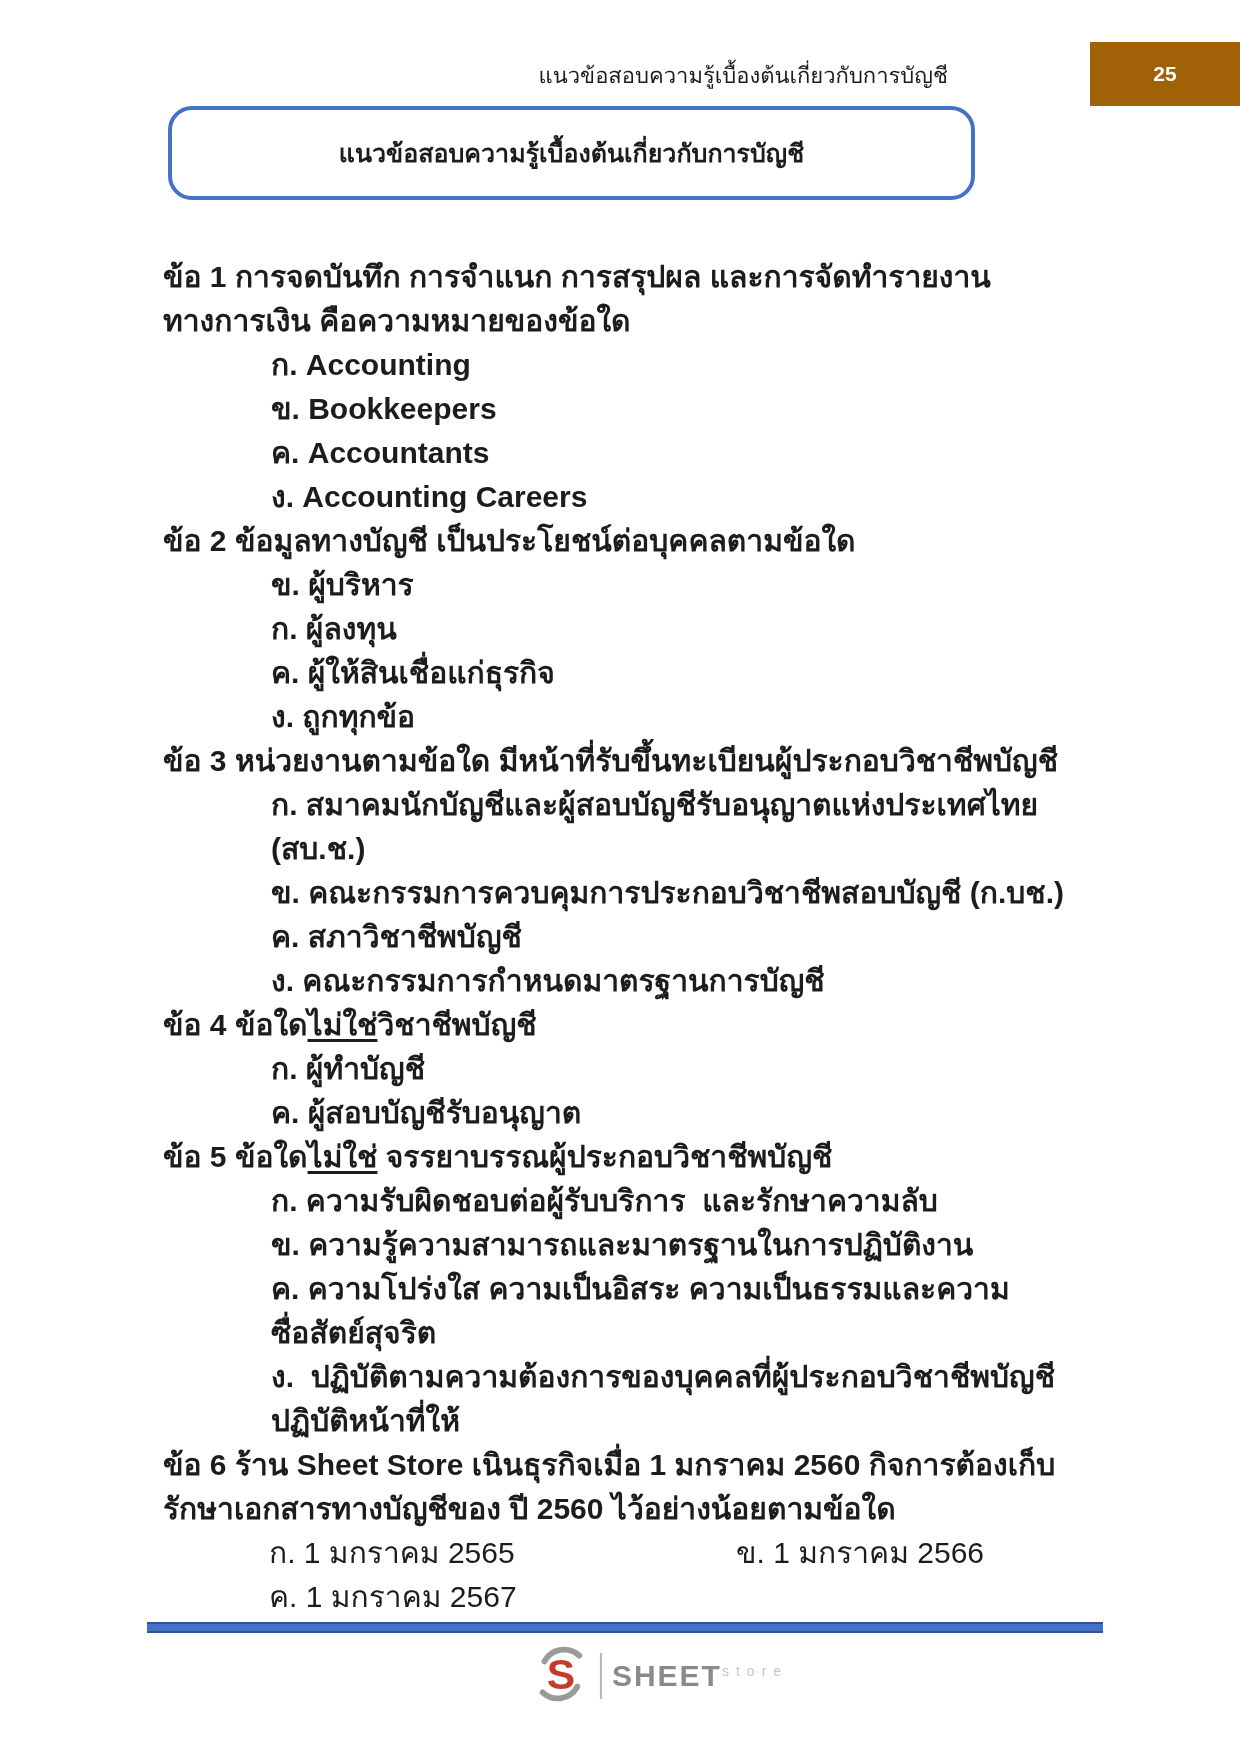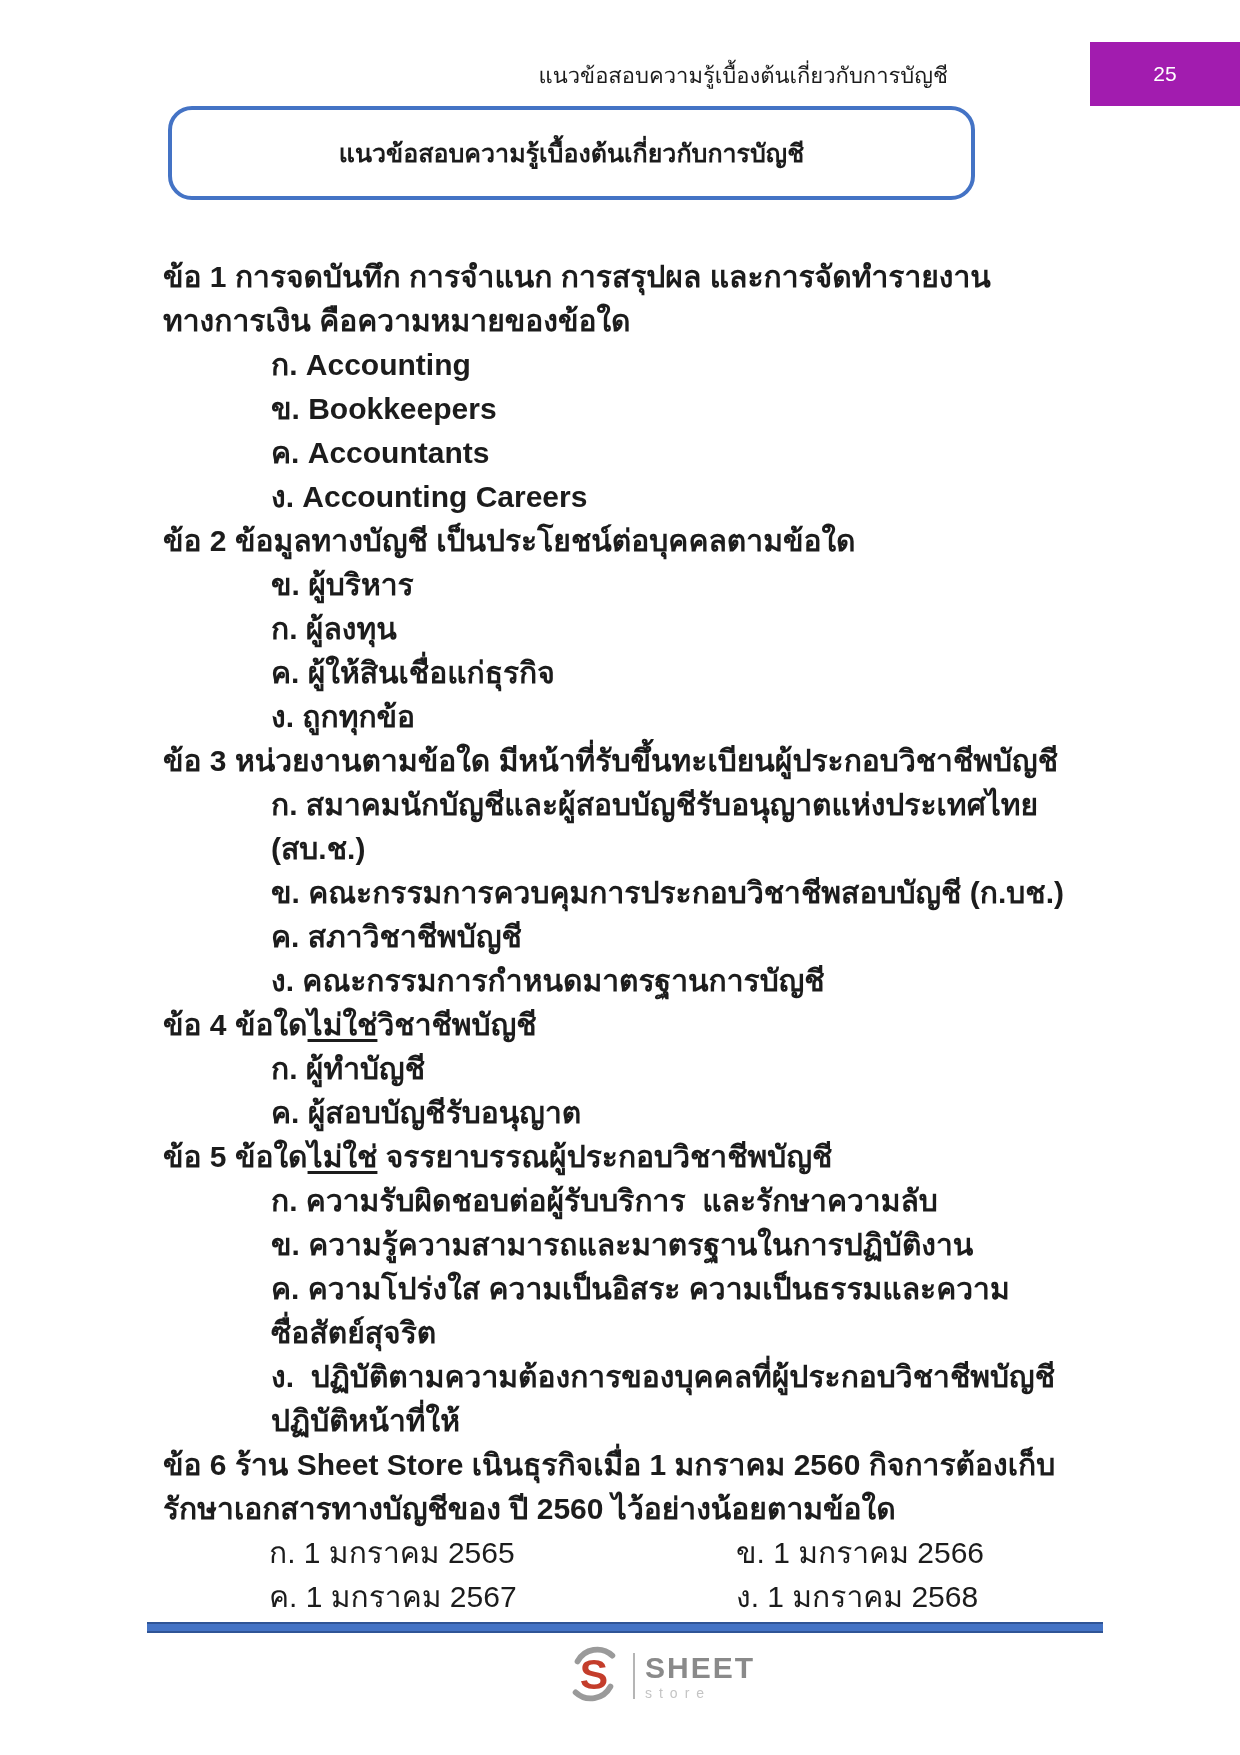--- a/index.html
+++ b/index.html
@@ -12,23 +12,24 @@
     overflow:hidden;
   }
   
   .hdr-title {
     position:absolute; top:58px; right:292px;
     font-size:22px; color:#1c1c1c;
   }
   .page-num-box {
     position:absolute; top:42px; right:0;
     width:150px; height:64px;
-    background:#a21caf; color:#ffffff;
+    background:#a16207; color:#ffffff;
     display:flex; align-items:center; justify-content:center;
     font-size:21px;
+    font-weight:bold;
   }
   
   .title-box {
     position:absolute; left:168px; top:106px;
     width:799px; height:86px;
     border:4px solid #4473C5;
     border-radius:24px;
     display:flex; align-items:center; justify-content:center;
     font-size:25px; font-weight:bold;
     background:#ffffff;
@@ -55,21 +56,21 @@
     background:#4473C5;
     border-top:2px solid #2F5496;
     border-bottom:2px solid #2F5496;
   }
   .footer-logo {
     position:absolute; top:1645px; left:50%;
     transform:translateX(calc(-50% + 40px));
     display:flex; align-items:center; gap:10px;
   }
   .logo-divider { width:2px; height:46px; background:#b5b5b5; }
-  .logo-words { display:flex; flex-direction:column; line-height:1; }
+  .logo-words { display:flex; line-height:1; }
   .logo-sheet {
     font-size:30px; font-weight:bold; color:#8a8a8a; letter-spacing:2px;
   }
   .logo-store {
     font-size:14px; color:#c4c4c4; letter-spacing:7px; margin-top:3px;
   }
 </style>
 </head>
 <body>
 
@@ -120,21 +121,20 @@
     <div class="choice">ข. ความรู้ความสามารถและมาตรฐานในการปฏิบัติงาน</div>
     <div class="choice">ค. ความโปร่งใส ความเป็นอิสระ ความเป็นธรรมและความซื่อสัตย์สุจริต</div>
     <div class="choice">ง.  ปฏิบัติตามความต้องการของบุคคลที่ผู้ประกอบวิชาชีพบัญชีปฏิบัติหน้าที่ให้</div>
   </div>
 
   <div class="question"><span>ข้อ 6  ร้าน Sheet Store เนินธุรกิจเมื่อ 1 มกราคม 2560 กิจการต้องเก็บรักษาเอกสารทางบัญชีของ ปี 2560  ไว้อย่างน้อยตามข้อใด</span><span class="u"></span><span></span></div>
   <div class="choices-grid">
     <div class="choice">ก. 1 มกราคม 2565</div>
     <div class="choice">ข. 1 มกราคม 2566</div>
     <div class="choice">ค. 1 มกราคม 2567</div>
-    <div class="choice">ง. 1 มกราคม 2568</div>
   </div>
 
 </div>
 
 <div class="footer-rule"></div>
 
 <div class="footer-logo">
   <span>
     <svg width="58" height="58" viewBox="0 0 60 60">
       <path d="M13 17 A 23 23 0 0 1 49 11" stroke="#9a9a9a" stroke-width="6" fill="none" stroke-linecap="round"></path>

